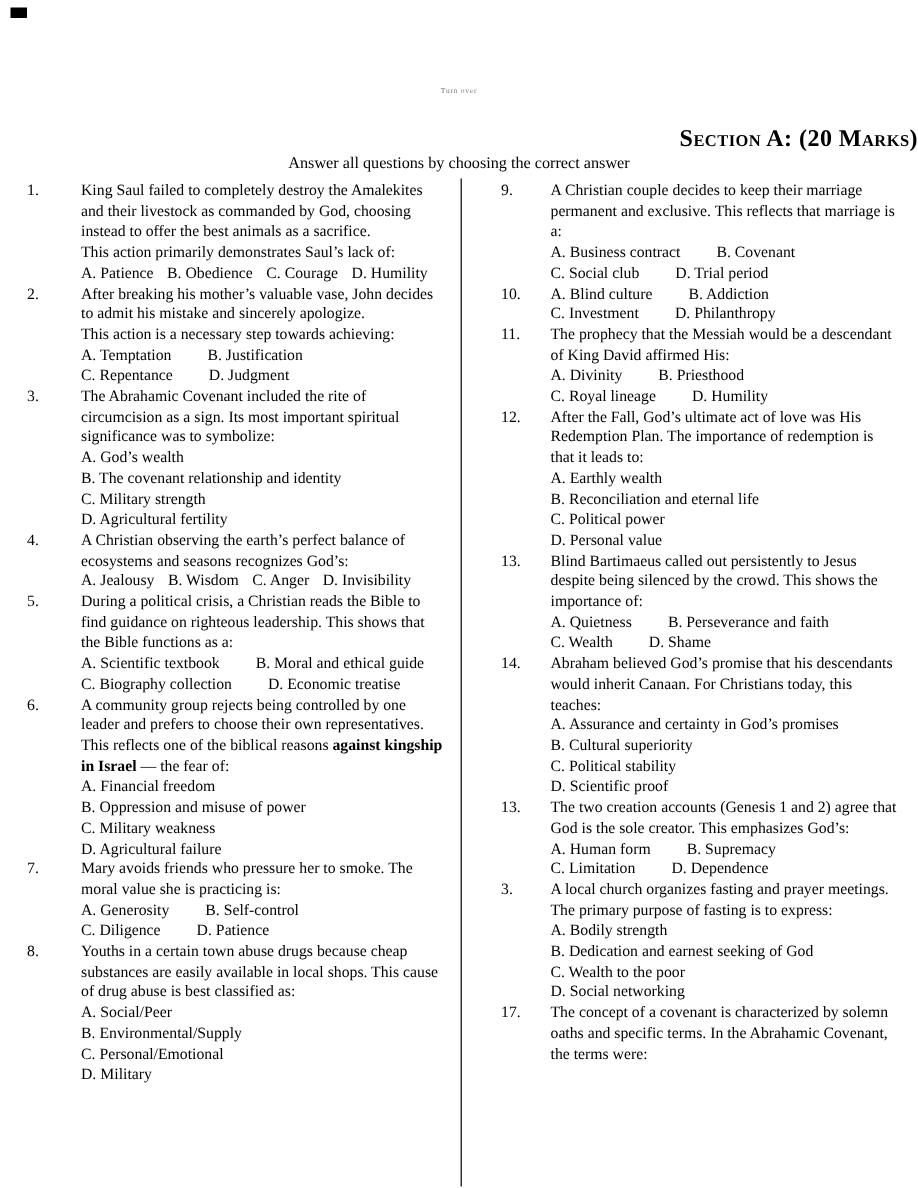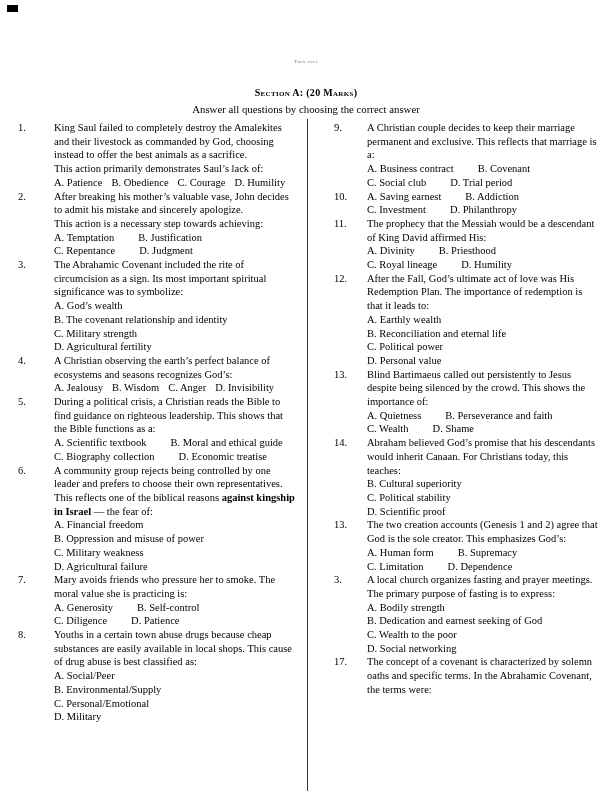--- a/index.html
+++ b/index.html
@@ -8,22 +8,22 @@
     background:#ffffff; overflow:hidden; color:#000;
     font-family:"Liberation Serif", serif;
     font-size:10.5px; line-height:13.7px;
   }
   .corner-mark { position:absolute; left:7px; top:5px; width:11px; height:7px; background:#000; }
   .watermark {
     position:absolute; top:55px; left:0; width:100%; text-align:center;
     font-size:5px; color:#777; letter-spacing:0.5px;
   }
   .section-title {
-    position:absolute; top:86px; left:0; width:100%; text-align:center;
-    font-weight:700; font-size:10px; font-variant:small-caps; letter-spacing:0.3px;
+    position:absolute; top:86px; left:0; width:100%; text-align:right;
+    font-weight:700; font-size:16px; font-variant:small-caps; letter-spacing:0.3px;
   }
   .instructions {
     position:absolute; top:103px; left:0; width:100%; text-align:center;
     font-size:10.8px;
   }
   .divider { position:absolute; left:307px; top:119px; height:672px; width:0; border-left:1px solid #333; }
   .col { position:absolute; top:121px; }
   .col-left  { left:18px;  width:280px; }
   .col-right { left:334px; width:264px; }
   .question { display:flex; }
@@ -120,21 +120,21 @@
         <span class="qnum">9.</span>
         <div class="qbody">
           <div class="stem"><span>A Christian couple decides to keep their marriage permanent and exclusive. This reflects that marriage is a:</span></div>
           <div class="optline cols2"><span class="cell">A. Business contract</span><span class="cell">B. Covenant</span></div>
           <div class="optline cols2"><span class="cell">C. Social club</span><span class="cell">D. Trial period</span></div>
         </div>
       </div>
       <div class="question">
         <span class="qnum">10.</span>
         <div class="qbody">
-          <div class="optline cols2"><span class="cell">A. Saving earnest</span><span class="cell">B. Addiction</span></div>
+          <div class="optline cols2"><span class="cell">A. Blind culture</span><span class="cell">B. Addiction</span></div>
           <div class="optline cols2"><span class="cell">C. Investment</span><span class="cell">D. Philanthropy</span></div>
         </div>
       </div>
       <div class="question">
         <span class="qnum">11.</span>
         <div class="qbody">
           <div class="stem"><span>The prophecy that the Messiah would be a descendant of King David affirmed His:</span></div>
           <div class="optline cols2"><span class="cell">A. Divinity</span><span class="cell">B. Priesthood</span></div>
           <div class="optline cols2"><span class="cell">C. Royal lineage</span><span class="cell">D. Humility</span></div>
         </div>
@@ -154,20 +154,21 @@
         <div class="qbody">
           <div class="stem"><span>Blind Bartimaeus called out persistently to Jesus despite being silenced by the crowd. This shows the importance of:</span></div>
           <div class="optline cols2"><span class="cell">A. Quietness</span><span class="cell">B. Perseverance and faith</span></div>
           <div class="optline cols2"><span class="cell">C. Wealth</span><span class="cell">D. Shame</span></div>
         </div>
       </div>
       <div class="question">
         <span class="qnum">14.</span>
         <div class="qbody">
           <div class="stem"><span>Abraham believed God’s promise that his descendants would inherit Canaan. For Christians today, this teaches:</span></div>
+          <div class="optline cols1"><span class="cell">A. Assurance and certainty in God’s promises</span></div>
           <div class="optline cols1"><span class="cell">B. Cultural superiority</span></div>
           <div class="optline cols1"><span class="cell">C. Political stability</span></div>
           <div class="optline cols1"><span class="cell">D. Scientific proof</span></div>
         </div>
       </div>
       <div class="question">
         <span class="qnum">13.</span>
         <div class="qbody">
           <div class="stem"><span>The two creation accounts (Genesis 1 and 2) agree that God is the sole creator. This emphasizes God’s:</span></div>
           <div class="optline cols2"><span class="cell">A. Human form</span><span class="cell">B. Supremacy</span></div>

